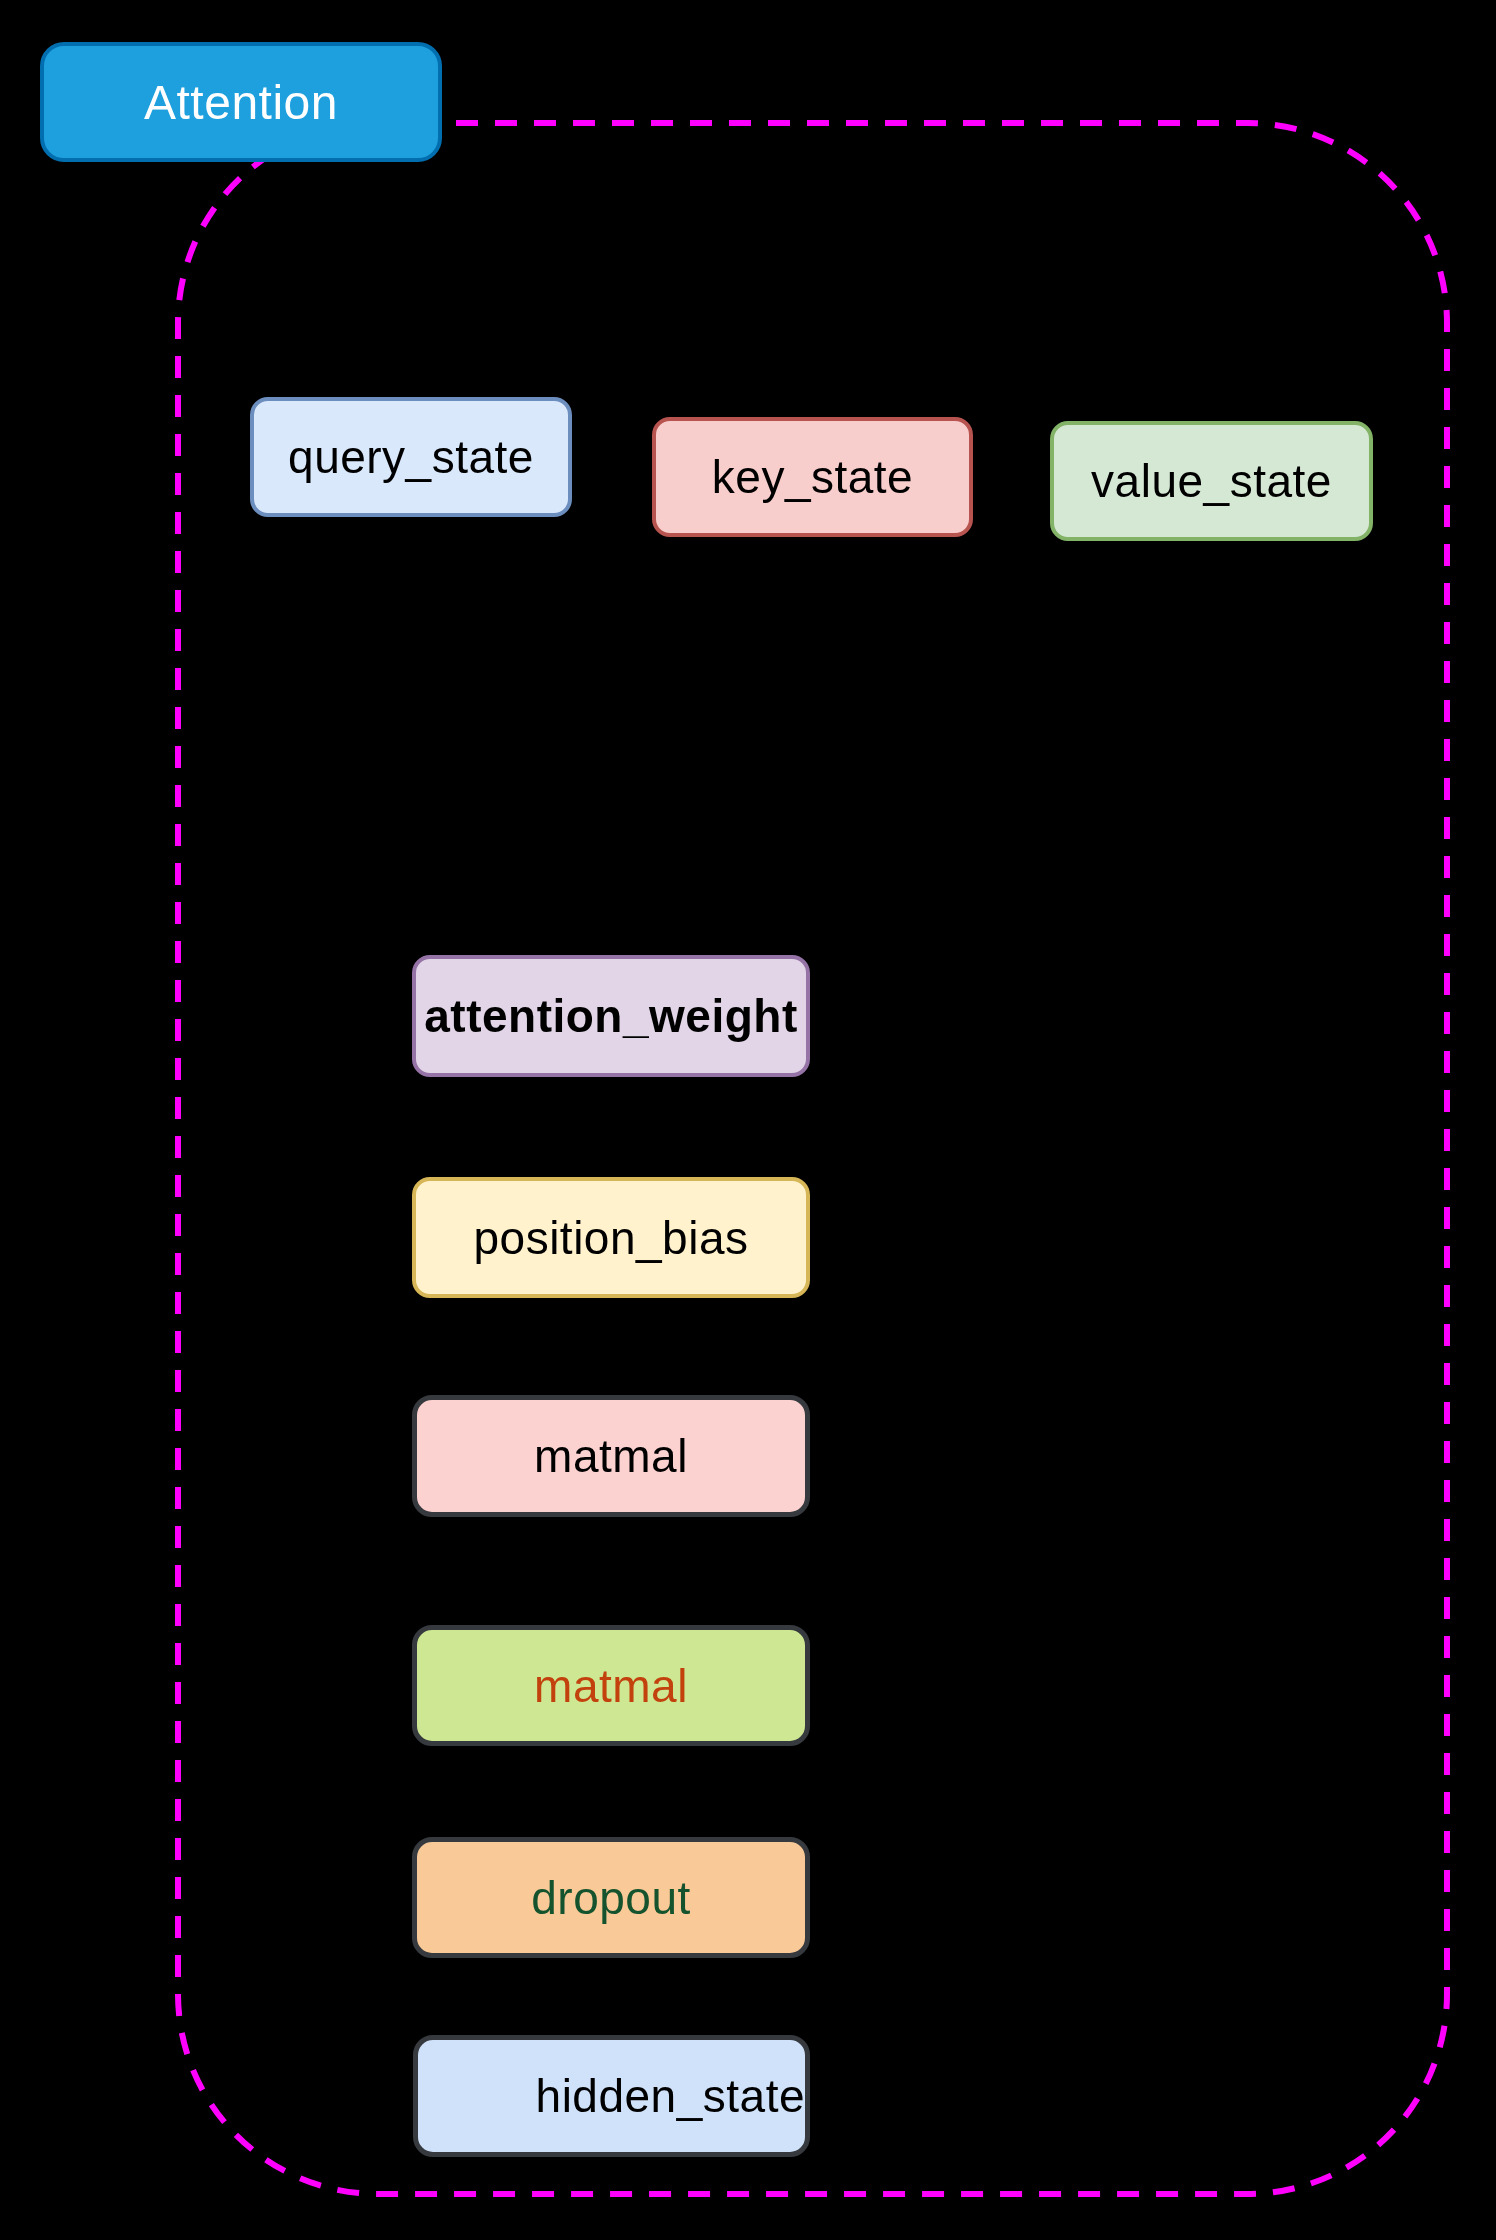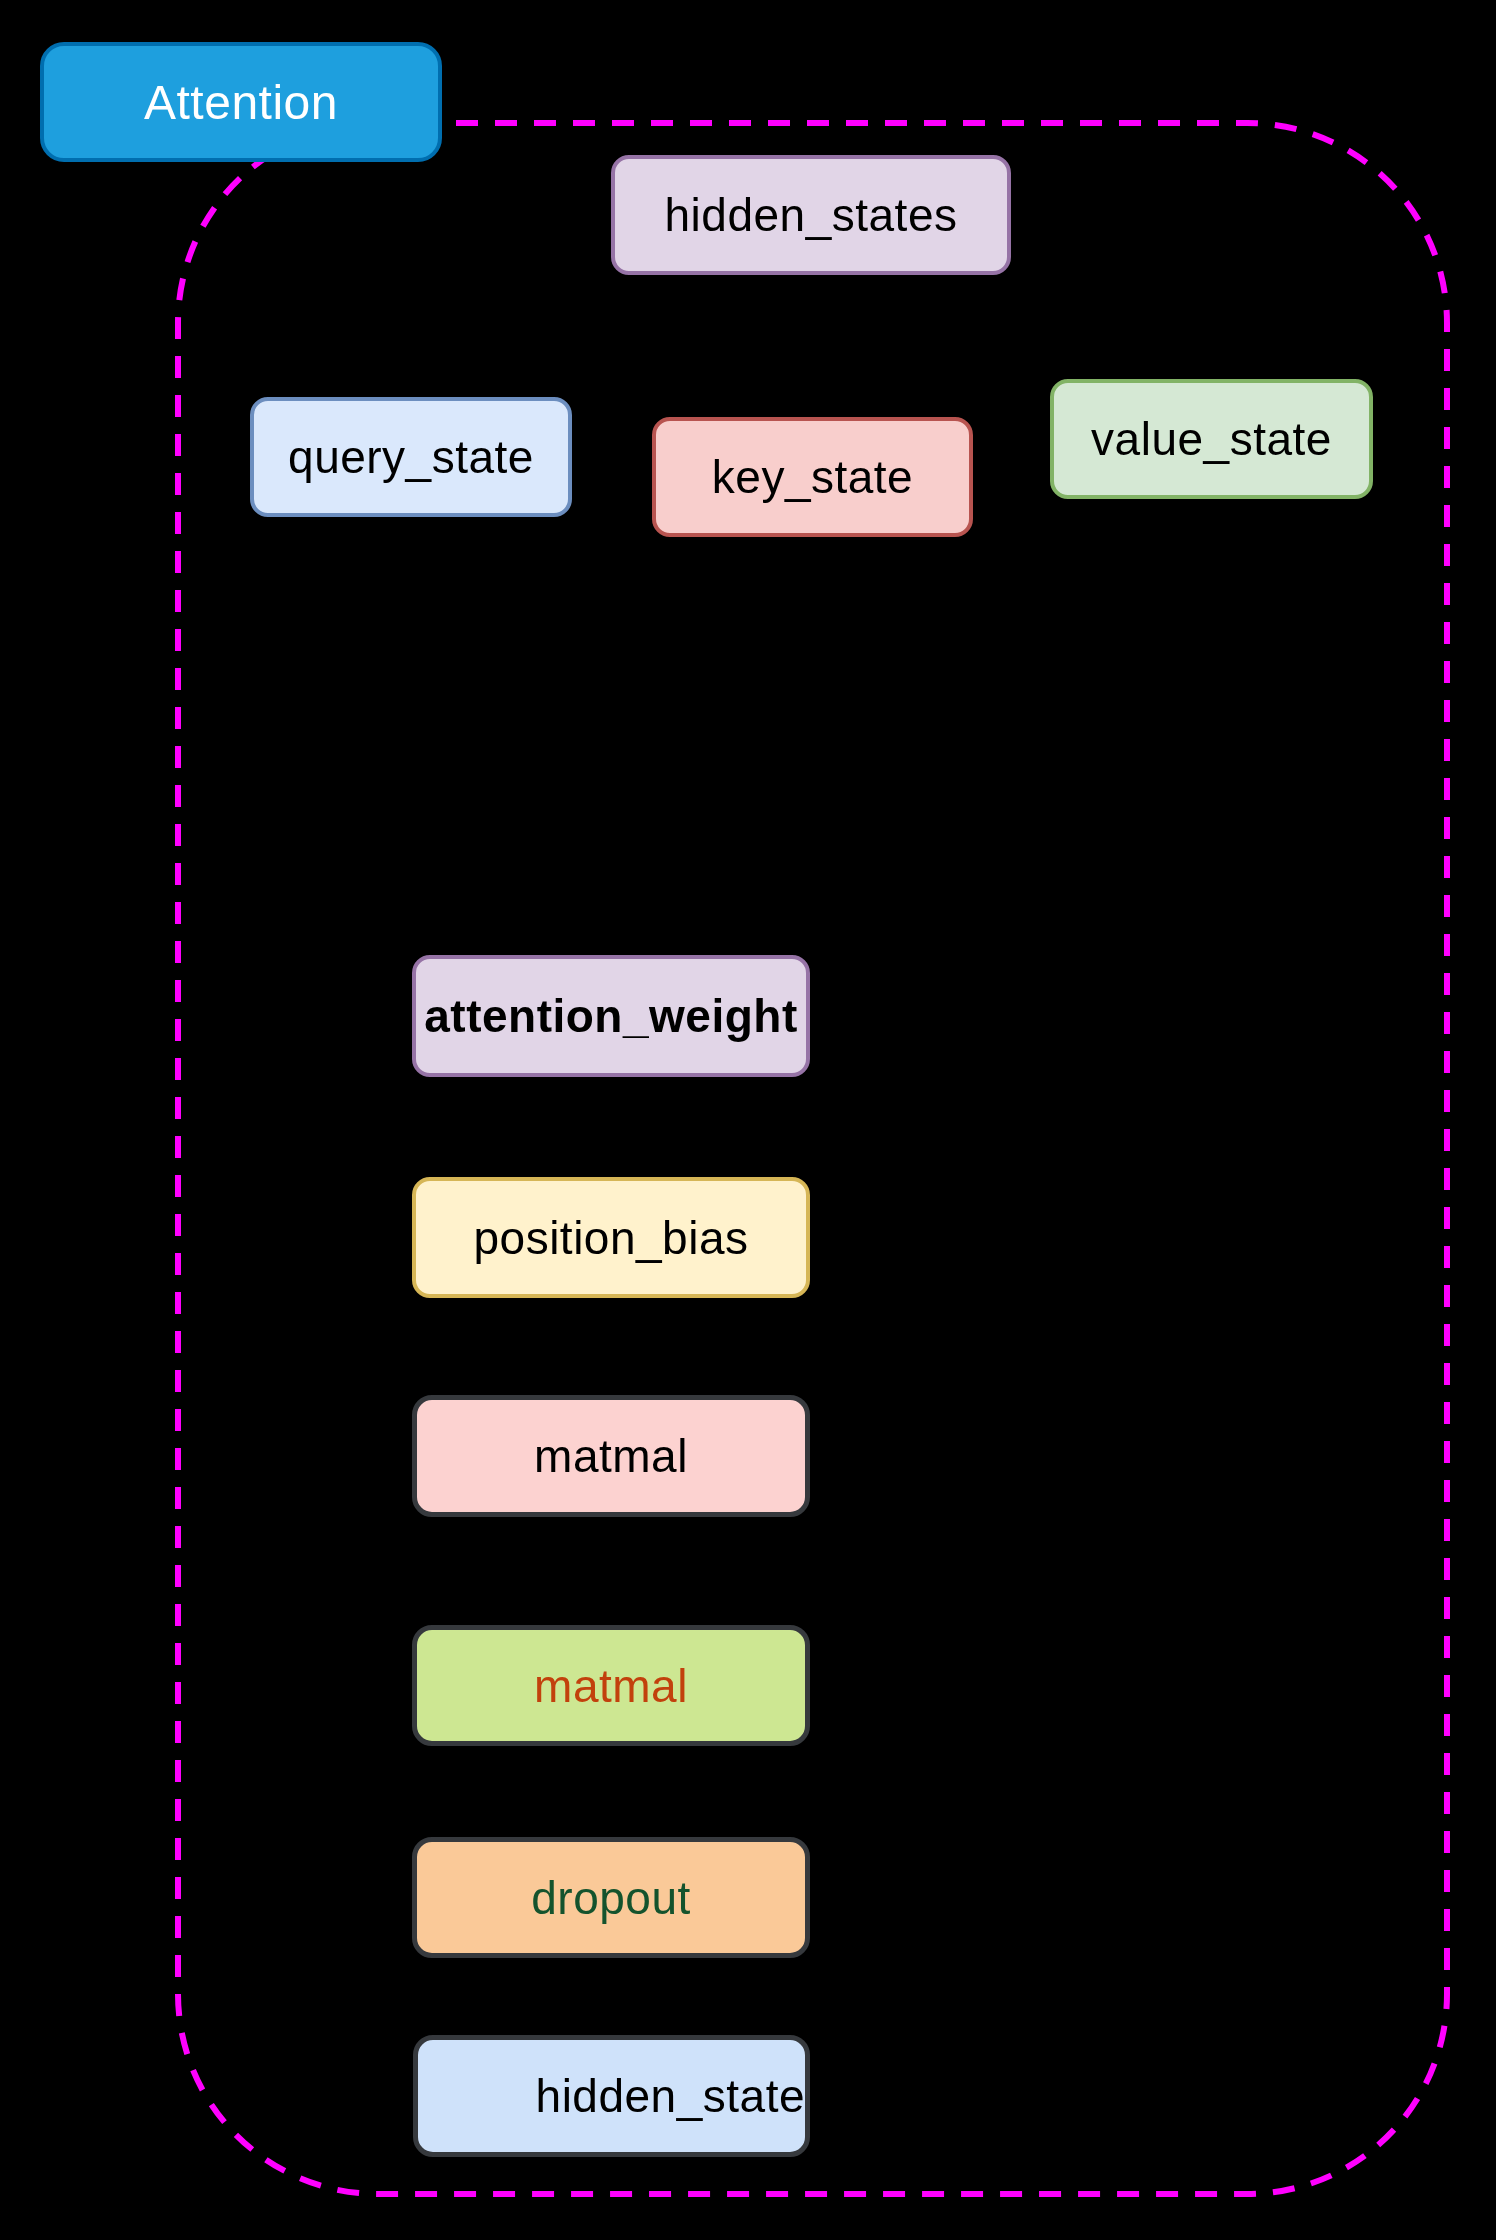--- a/index.html
+++ b/index.html
@@ -38,21 +38,21 @@
   }
   .node .label {
     white-space: nowrap;
     pointer-events: none;
   }
   
   .n-attention   { left: 40px;   top: 42px;   width: 402px; height: 120px; border-radius: 24px; font-size: 48px; z-index: 3; }
   .n-hidden-states    { left: 611px;  top: 155px;  width: 400px; height: 120px; z-index: 2; }
   .n-query-state      { left: 250px;  top: 397px;  width: 322px; height: 120px; z-index: 2; }
   .n-key-state        { left: 652px;  top: 397px;  width: 321px; height: 120px; z-index: 2; }
-  .n-value-state      { left: 1050px; top: 379px;  width: 323px; height: 120px; z-index: 2; }
+  .n-value-state      { left: 1050px; top: 421px;  width: 323px; height: 120px; z-index: 2; }
   .n-attention-weight { left: 412px;  top: 955px;  width: 398px; height: 122px; z-index: 2; }
   .n-position-bias    { left: 412px;  top: 1177px; width: 398px; height: 121px; z-index: 2; }
   .n-softmax          { left: 412px;  top: 1395px; width: 398px; height: 122px; border-width: 5px; border-radius: 20px; z-index: 2; }
   .n-matmal           { left: 412px;  top: 1625px; width: 398px; height: 121px; border-width: 5px; border-radius: 20px; z-index: 2; }
   .n-dropout          { left: 412px;  top: 1837px; width: 398px; height: 121px; border-width: 5px; border-radius: 20px; z-index: 2; }
   .n-hidden-state     { left: 413px;  top: 2035px; width: 397px; height: 122px; border-width: 5px; border-radius: 20px; z-index: 2; }
   
   .diamond-wrap {
     position: absolute;
     left: 447px; top: 713px;
@@ -81,23 +81,20 @@
 <div class="canvas">
 
   <svg class="boundary-svg" viewBox="0 0 1496 2240">
     <rect x="178" y="123" width="1269" height="2071" rx="200" ry="200" fill="none" stroke-width="6" stroke-dasharray="22 17" style="stroke: rgb(255, 0, 255);"></rect>
   </svg>
 
   <div class="node n-attention" style="background-color: rgb(30, 159, 222); border-color: rgb(0, 110, 175); color: rgb(255, 255, 255);">
     <span class="label">Attention</span>
   </div>
 
-  <div class="node n-hidden-states" style="background-color: rgb(225, 213, 231); border-color: rgb(150, 115, 166); color: rgb(0, 0, 0);">
-    <span class="label">hidden_states</span>
-  </div>
 
   <div class="node n-query-state" style="background-color: rgb(218, 232, 252); border-color: rgb(108, 142, 191); color: rgb(0, 0, 0);">
     <span class="label">query_state</span>
   </div>
 
   <div class="node n-key-state" style="background-color: rgb(248, 206, 204); border-color: rgb(184, 84, 80); color: rgb(0, 0, 0); margin-top: 20px;">
     <span class="label">key_state</span>
   </div>
 
   <div class="node n-value-state" style="background-color: rgb(213, 232, 212); border-color: rgb(130, 179, 102); color: rgb(0, 0, 0);">

